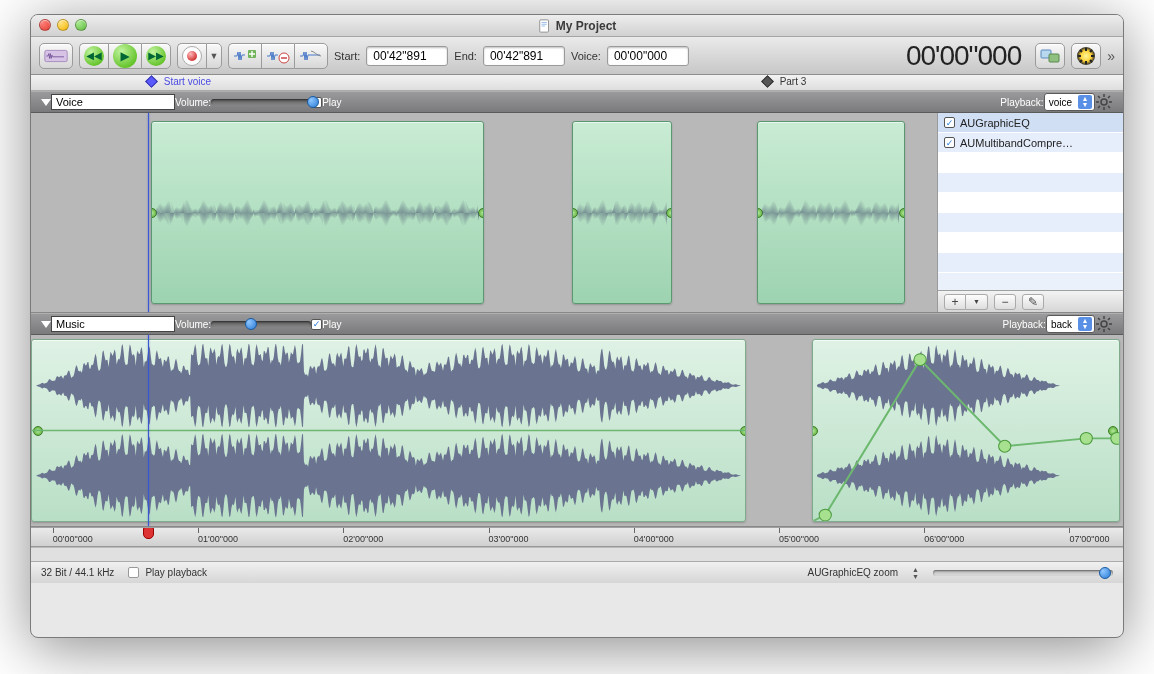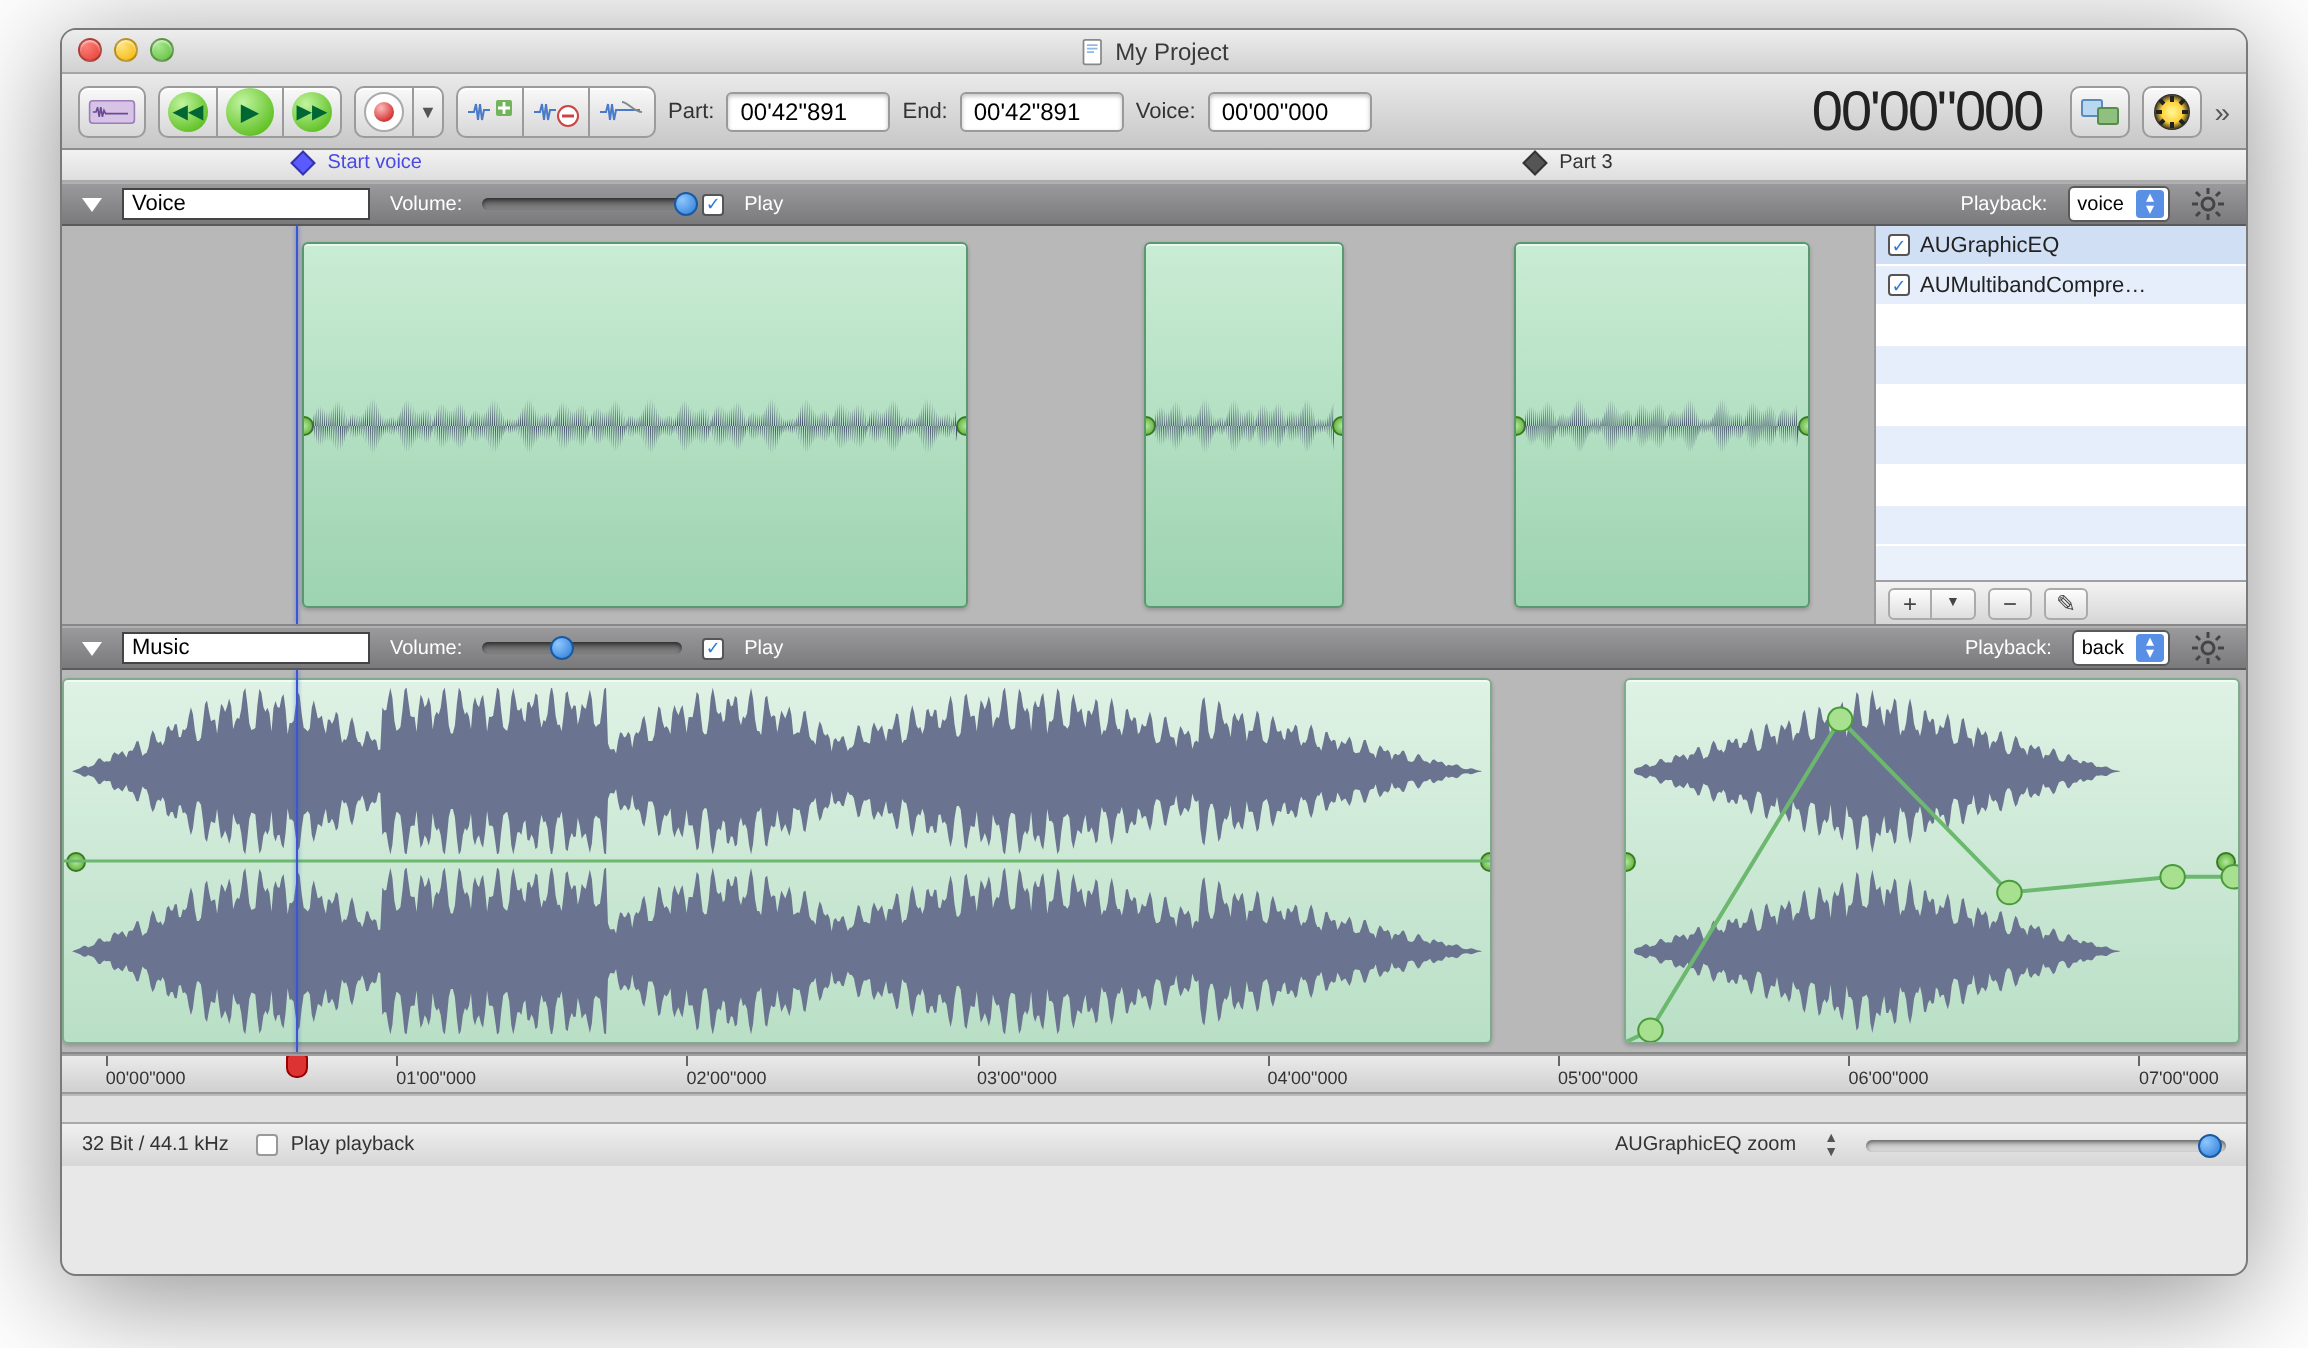--- a/index.html
+++ b/index.html
@@ -7,21 +7,21 @@
 .shadow { filter: drop-shadow(0 10px 30px rgba(0,0,0,.45)); }
 .window { position: absolute; left: 30px; top: 14px; width: 1094px; height: 624px; background: #e8e8e8; border-radius: 8px; border: 1px solid #7a7a7a; overflow: hidden; }
 
 
 .titlebar { height: 22px; background: linear-gradient(#ededed,#d1d1d1); display: flex; align-items: center; border-bottom: 1px solid #a5a5a5; position: relative; }
 .traffic { position: absolute; left: 8px; top: 4px; display: flex; gap: 6px; }
 .dot { width: 12px; height: 12px; border-radius: 50%; border: 1px solid rgba(0,0,0,.25); box-shadow: inset 0 1px 1px rgba(255,255,255,.6); }
 .dot.red { background: radial-gradient(circle at 30% 30%,#fd7f78,#e43e34); }
 .dot.yellow { background: radial-gradient(circle at 30% 30%,#ffe27c,#f4b400); }
 .dot.green { background: radial-gradient(circle at 30% 30%,#a7e98f,#5fbb3b); }
-.title { margin: 0 auto; font-size: 12px; color: #3a3a3a; display: flex; align-items: flex-start; gap: 4px; }
+.title { margin: 0 auto; font-size: 12px; color: #3a3a3a; display: flex; align-items: flex-start; gap: 4px; font-weight: bold; }
 .doc-icon { width: 14px; height: 14px; display: inline-block; }
 
 
 .toolbar { height: 38px; background: linear-gradient(#eaeaea,#c7c7c7); border-bottom: 1px solid #8d8d8d; display: flex; align-items: center; padding: 0 8px; gap: 6px; font-size: 11px; color: #333; }
 .tb-btn { height: 26px; padding: 0 4px; background: linear-gradient(#f9f9f9,#d7d7d7); border: 1px solid #9b9b9b; border-radius: 5px; display: inline-flex; align-items: center; justify-content: center; box-shadow: inset 0 1px 0 rgba(255,255,255,.9); cursor: pointer; }
 .tb-seg { display: inline-flex; }
 .tb-seg .tb-btn { border-radius: 0; border-right-width: 0; }
 .tb-seg .tb-btn:first-child { border-top-left-radius: 5px; border-bottom-left-radius: 5px; }
 .tb-seg .tb-btn:last-child { border-top-right-radius: 5px; border-bottom-right-radius: 5px; border-right-width: 1px; }
 .icon-circ { width: 20px; height: 20px; border-radius: 50%; display: flex; align-items: center; justify-content: center; color: #333; font-size: 10px; }
@@ -33,21 +33,21 @@
 .spacer { flex: 1; }
 
 
 .marker-strip { height: 16px; background: linear-gradient(#f2f2f2,#dedede); border-bottom: 1px solid #aaa; font-size: 10px; position: relative; color: #4a4ae2; }
 .marker { position: absolute; top: 1px; display: flex; align-items: center; gap: 8px; }
 .marker .diamond { width: 9px; height: 9px; transform: rotate(45deg); background: #5a5aff; border: 1px solid #3333aa; }
 .marker.dark .diamond { background: #555; border-color: #333; }
 .marker.dark { color: #333; }
 
 
-.track-head { height: 22px; background: linear-gradient(#9a9a9c,#7a7a7c); display: flex; align-items: center; padding: 0 10px; gap: 10px; color: #fff; font-size: 10px; border-top: 1px solid #b0b0b0; border-bottom: 1px solid #5a5a5a; }
+.track-head { height: 22px; background: linear-gradient(#9a9a9c,#7a7a7c); display: flex; align-items: center; padding: 0 10px; color: #fff; font-size: 10px; border-top: 1px solid #b0b0b0; border-bottom: 1px solid #5a5a5a; }
 .disclose { width: 0; height: 0; border-left: 5px solid transparent; border-right: 5px solid transparent; border-top: 7px solid #fff; cursor: pointer; }
 .track-name { background: #fff; border: 1px solid #444; color: #000; font-size: 11px; padding: 1px 4px; width: 124px; height: 16px; }
 .slider { position: relative; width: 100px; height: 6px; background: linear-gradient(#555,#888); border-radius: 3px; box-shadow: inset 0 1px 2px rgba(0,0,0,.5); }
 .slider .knob { position: absolute; top: -3px; width: 12px; height: 12px; background: radial-gradient(circle at 30% 30%, #8fc6ff, #2a7cd6); border: 1px solid #1a5aa0; border-radius: 50%; }
 .cb { width: 11px; height: 11px; background: #fff; border: 1px solid #555; border-radius: 2px; display: inline-flex; align-items: center; justify-content: center; font-size: 9px; color: #2a7cd6; }
 .gear { width: 18px; height: 18px; }
 .pbselect { background: #fff; border: 1px solid #5a5a5a; border-radius: 3px; font-size: 10px; color: #000; padding: 1px 2px 1px 4px; display: inline-flex; align-items: center; gap: 6px; }
 .pbselect .arrowbox { background: #5a8fe6; width: 14px; height: 14px; border-radius: 2px; display: flex; align-items: center; justify-content: center; color: #fff; font-size: 8px; line-height: 6px; }
 .track-body { background: #b8b8b8; position: relative; border-bottom: 1px solid #888; }
 .track-body.tall { height: 200px; }
@@ -156,21 +156,21 @@
             </svg>
           </div>
       <div class="tb-btn">
             <svg width="24" height="18" viewBox="0 0 24 18">
               <path d="M1 9h3l1-4 1 8 1-8 1 8 1-5h12" stroke="#4a7ac8" fill="none" stroke-width="1"></path>
               <path d="M12 4c3 0 6 5 10 5" stroke="#888" fill="none"></path>
             </svg>
           </div>
     </div>
 
-    <span>Part:</span>
+    <span>Start:</span>
     <input class="timebox" value="00'42&quot;891" style="">
     <span>End:</span>
     <input class="timebox" value="00'42&quot;891" style="">
     <span>Voice:</span>
     <input class="timebox" value="00'00&quot;000" style="">
 
     <div class="spacer"></div>
     <div class="timecode">00'00"000</div>
     <div class="tb-btn" style="width:30px;margin-left:8px">
           <svg width="20" height="18" viewBox="0 0 20 18">

